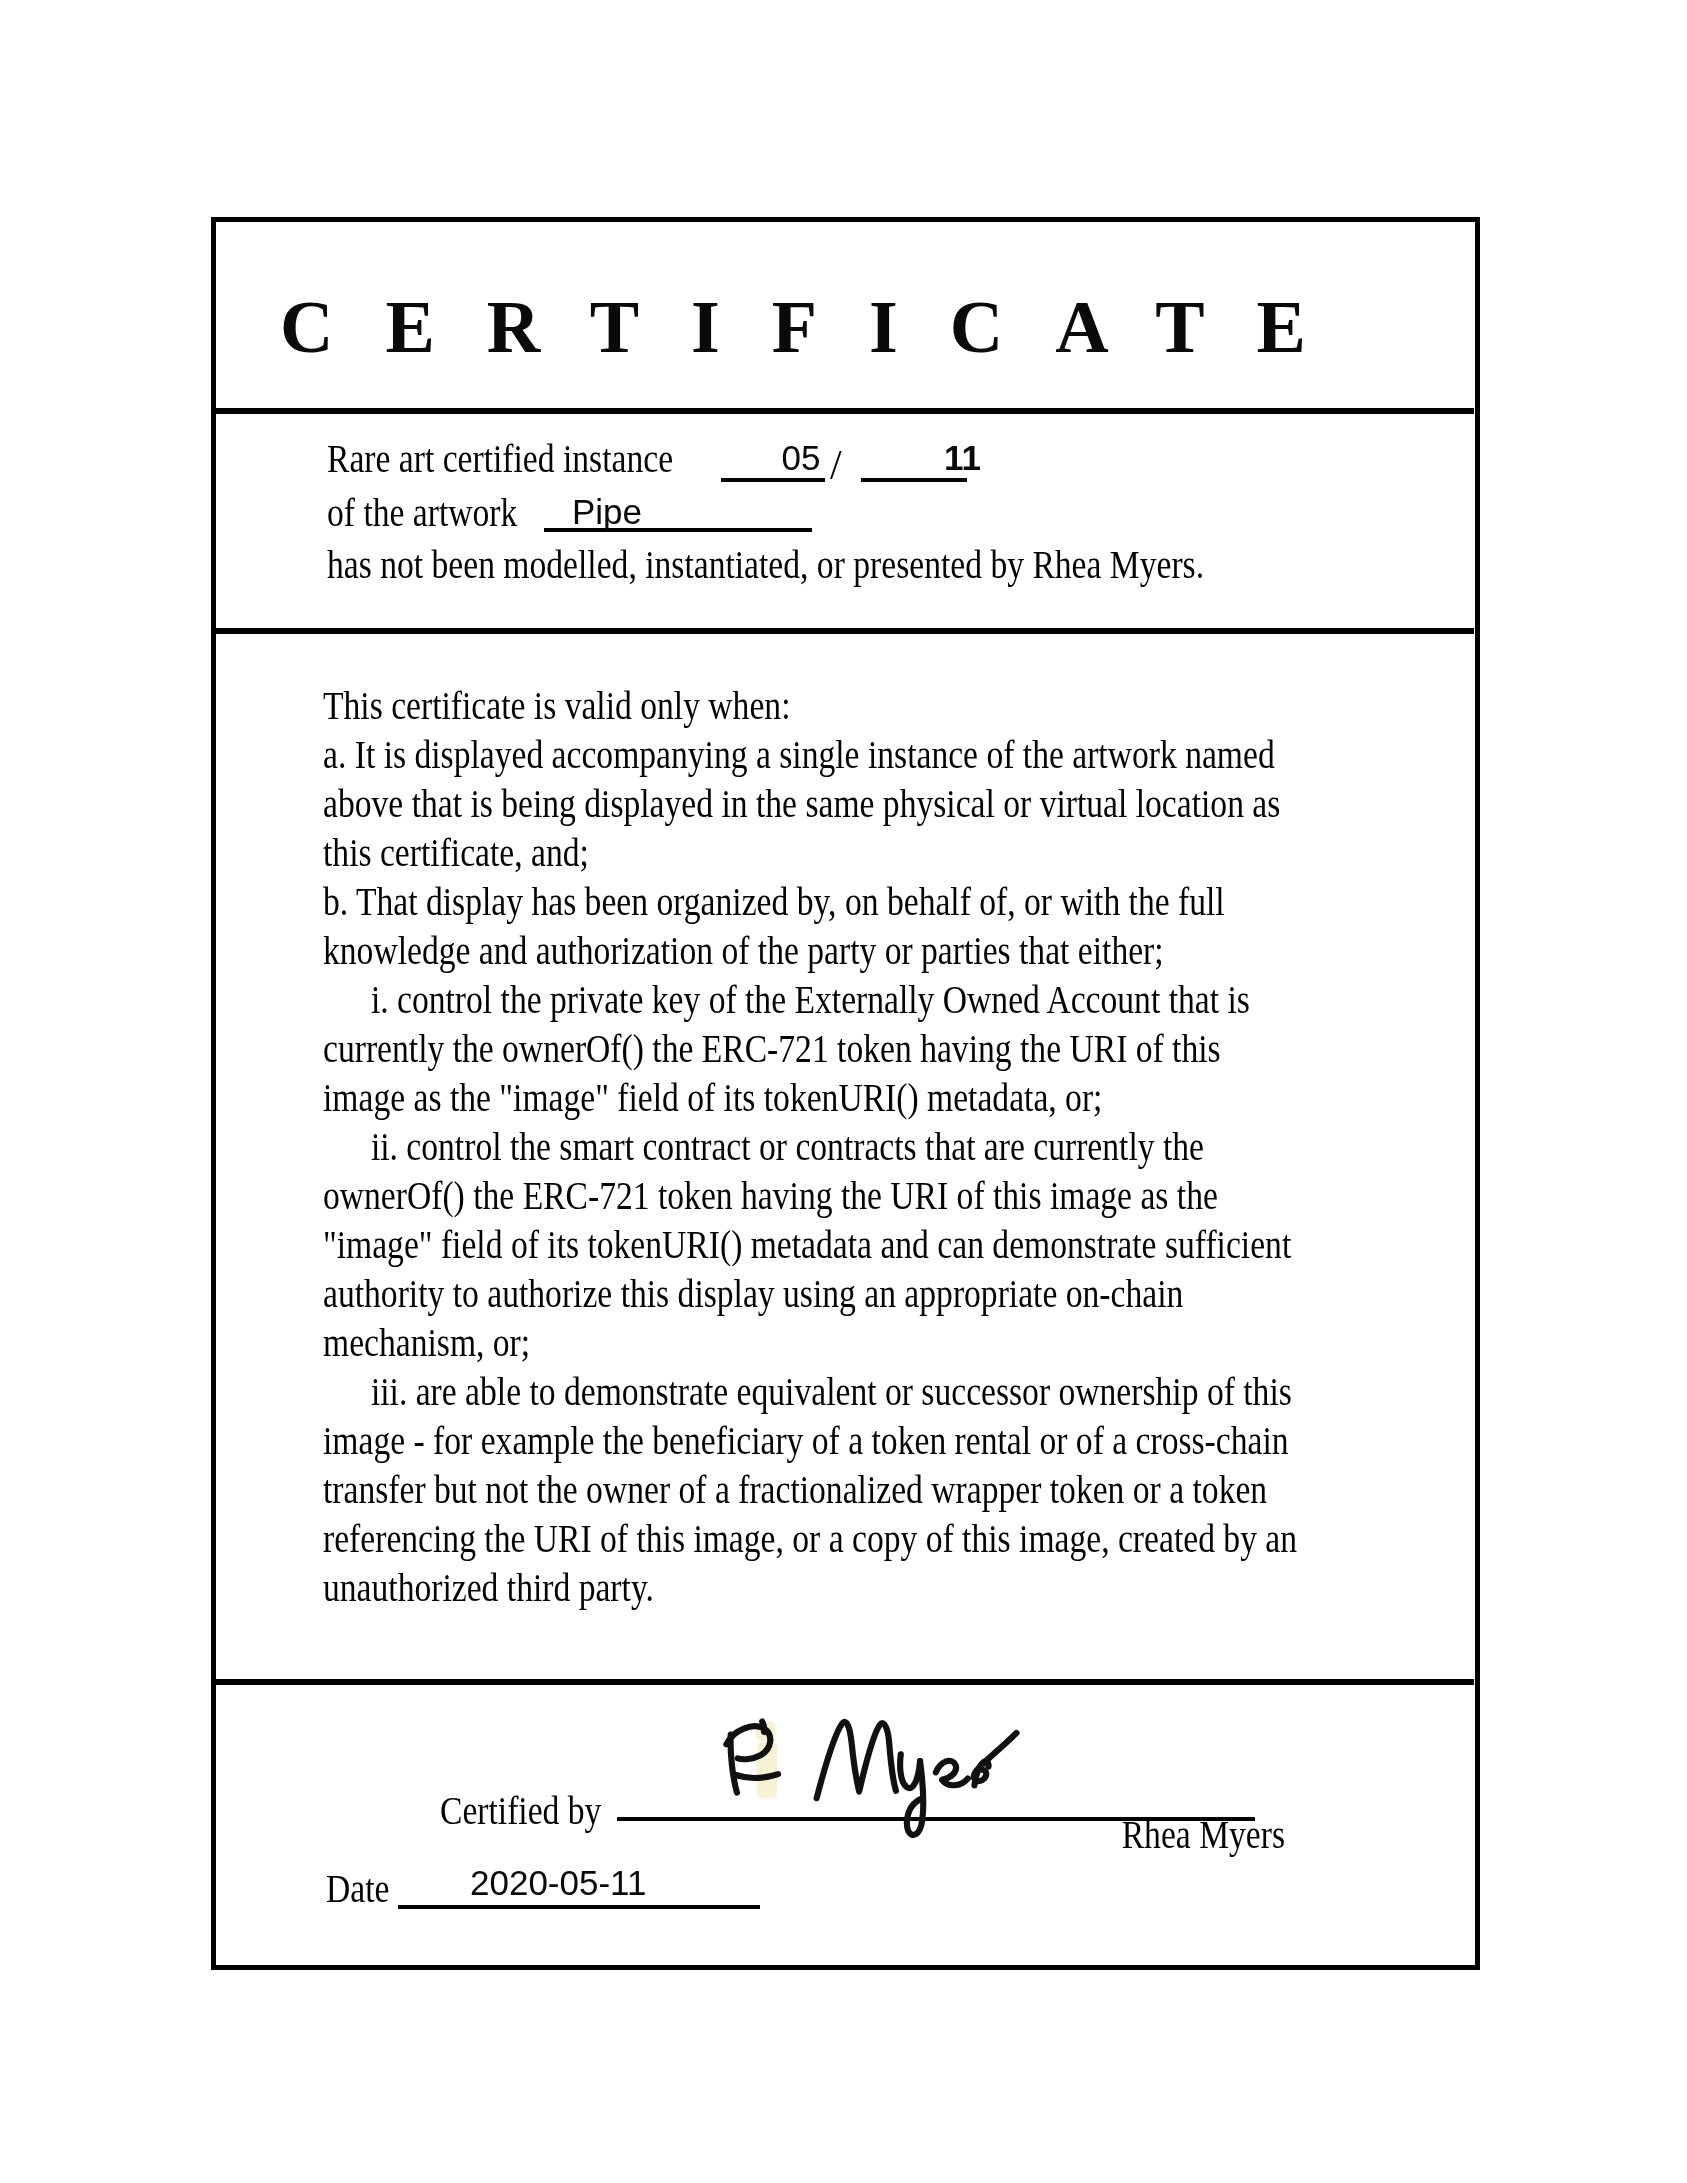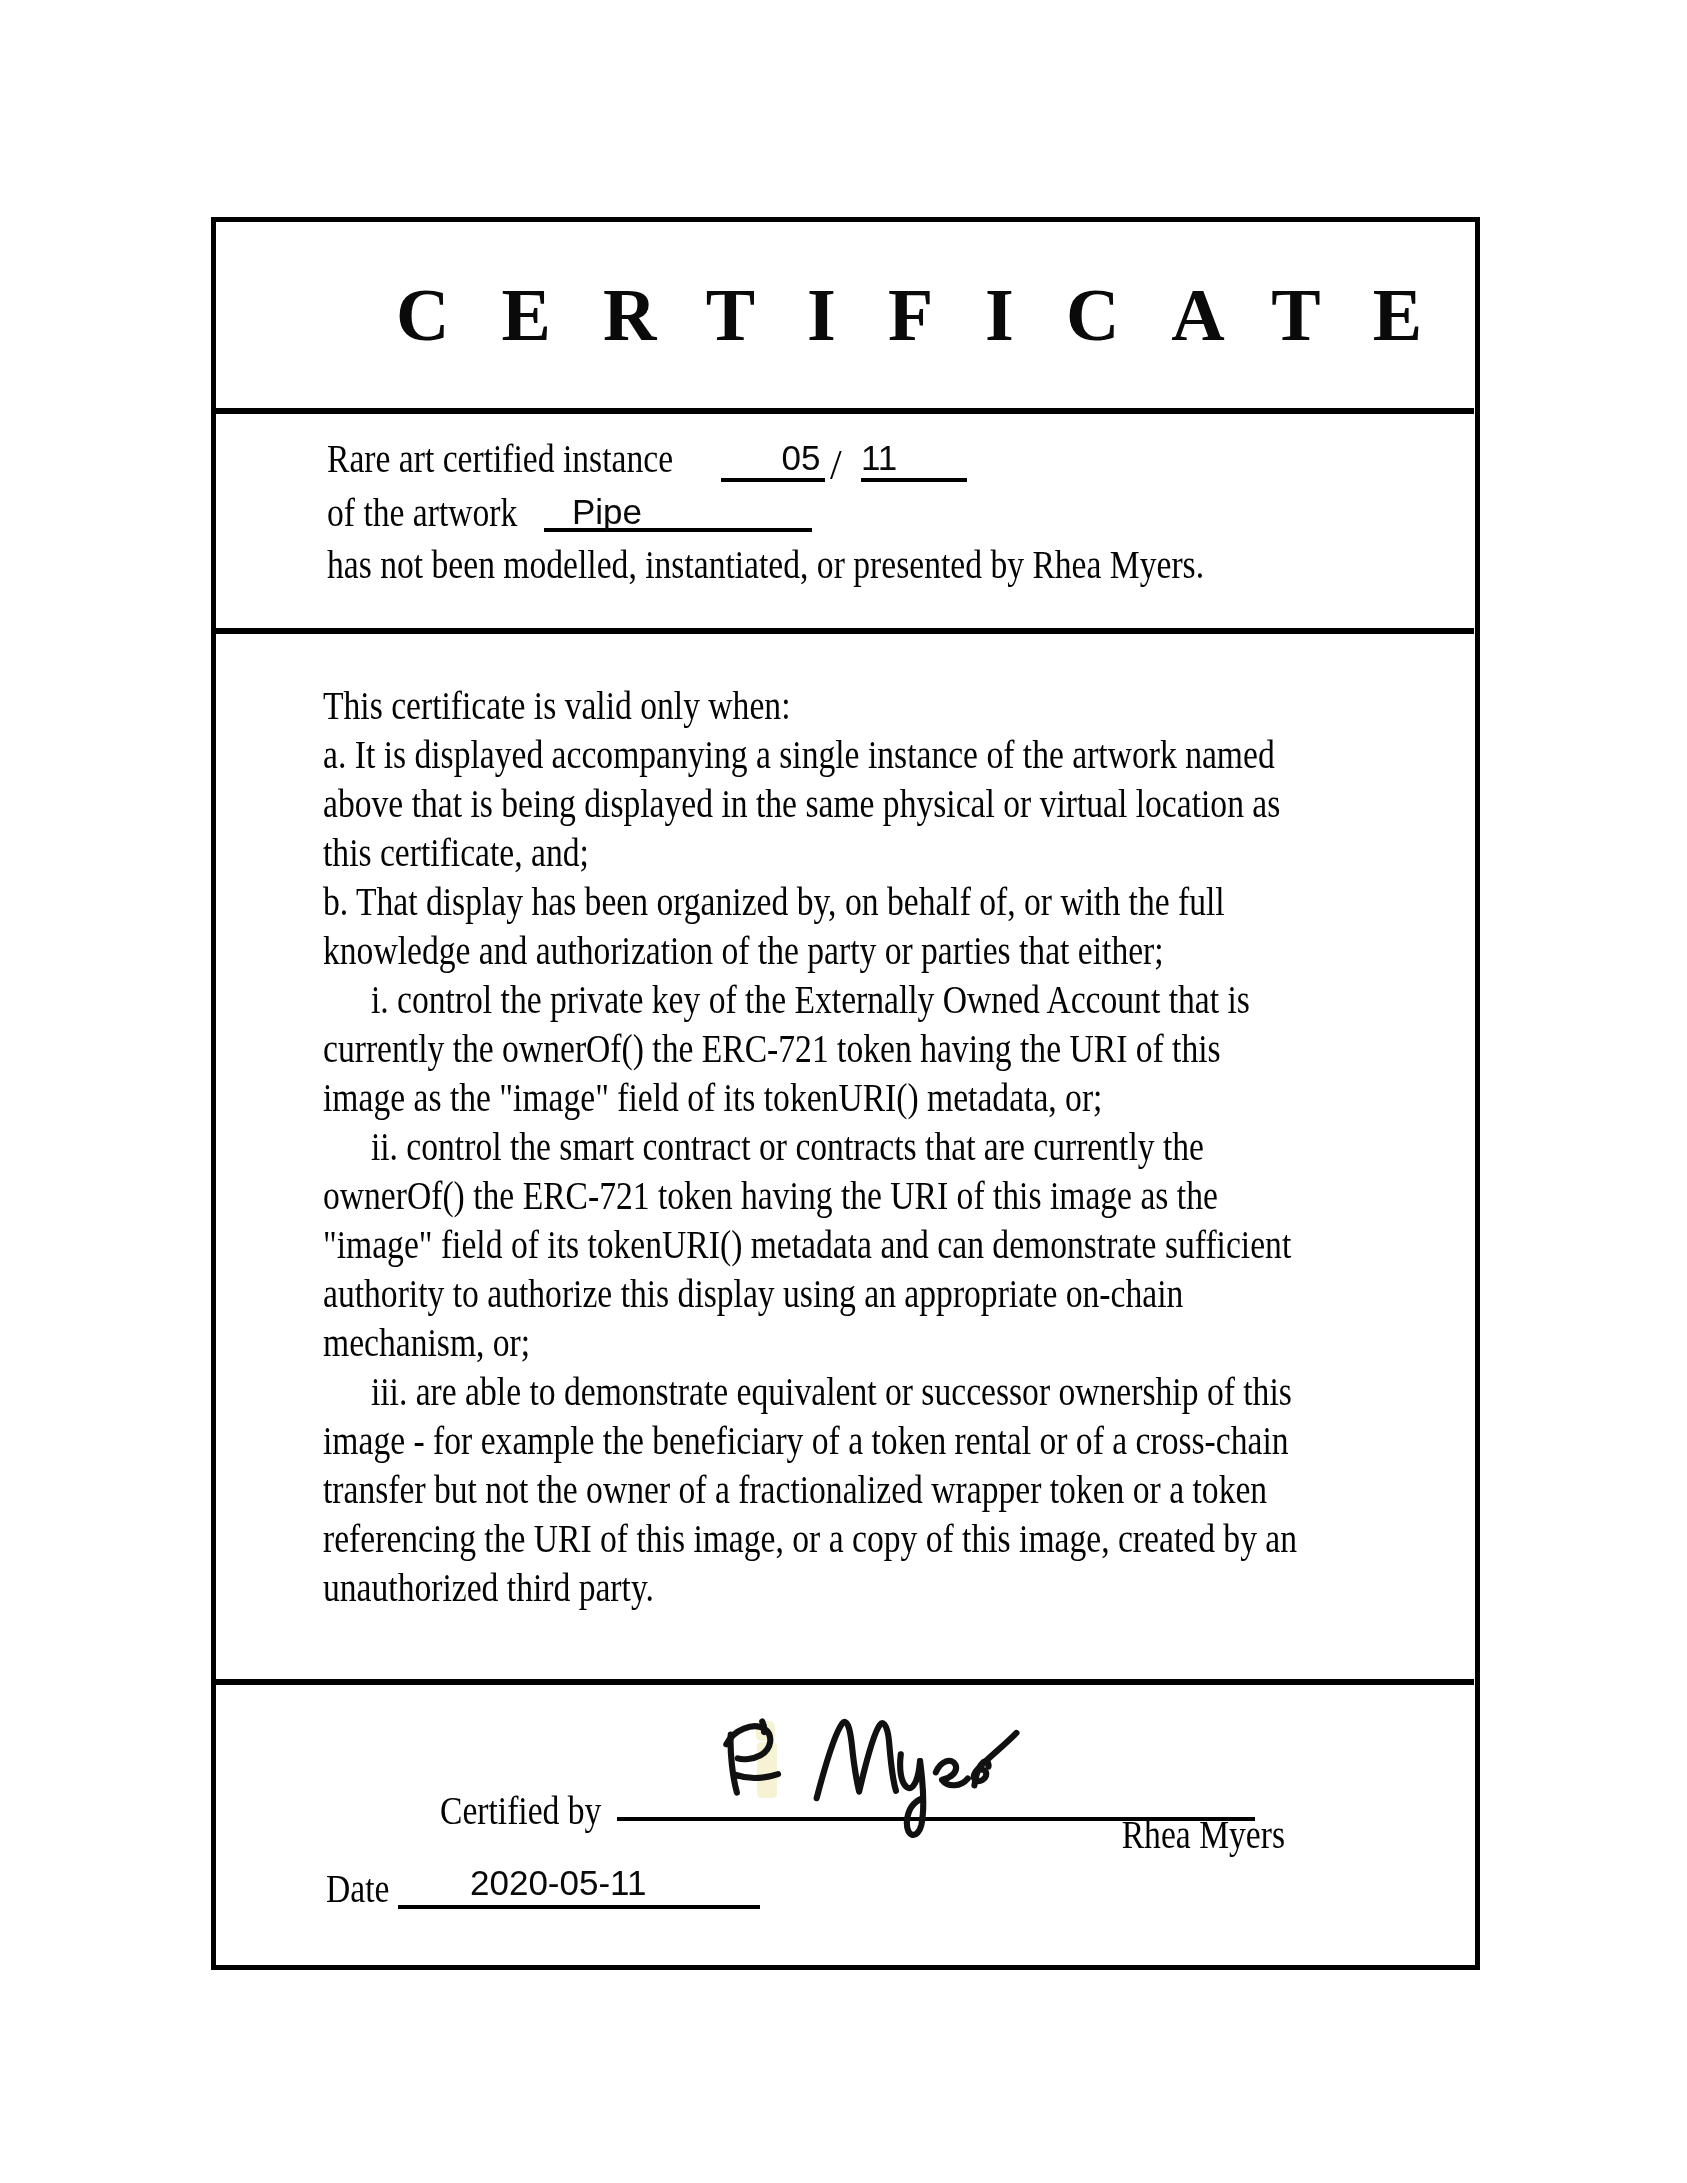--- a/index.html
+++ b/index.html
@@ -37,22 +37,22 @@
   }
   .d1 { top: 186px; }
   .d2 { top: 406px; }
   .d3 { top: 1457px; }
 
   .cert-title {
     position: absolute;
     left: 0;
     top: 56px;
     width: 1258px;
-    margin: 0;
-    text-align: right;
+    margin: 12px;
+    text-align: left;
     font-size: 74px;
     line-height: 1;
     font-weight: bold;
     letter-spacing: 52px;
     text-indent: 52px;
     white-space: nowrap;
     color: #0a0a0a;
   }
 
   .serifline {
@@ -86,21 +86,21 @@
 
   .fill-value {
     position: absolute;
     font-family: "Liberation Sans", sans-serif;
     font-size: 35px;
     line-height: 35px;
     white-space: nowrap;
     color: #0a0a0a;
   }
   .v-num1 { left: 533px; top: 218px; width: 104px; text-align: center; }
-  .v-num2 { left: 645px; top: 218px; width: 106px; text-align: left; }
+  .v-num2 { left: 659px; top: 218px; width: 106px; text-align: right; font-weight: bold; }
   .v-artwork { left: 356px; top: 272px; }
   .v-date { left: 254px; top: 1643px; }
 
   .conditions {
     position: absolute;
     left: 107px;
     top: 459px;
     width: 1274px;
     font-size: 40px;
     line-height: 49px;

